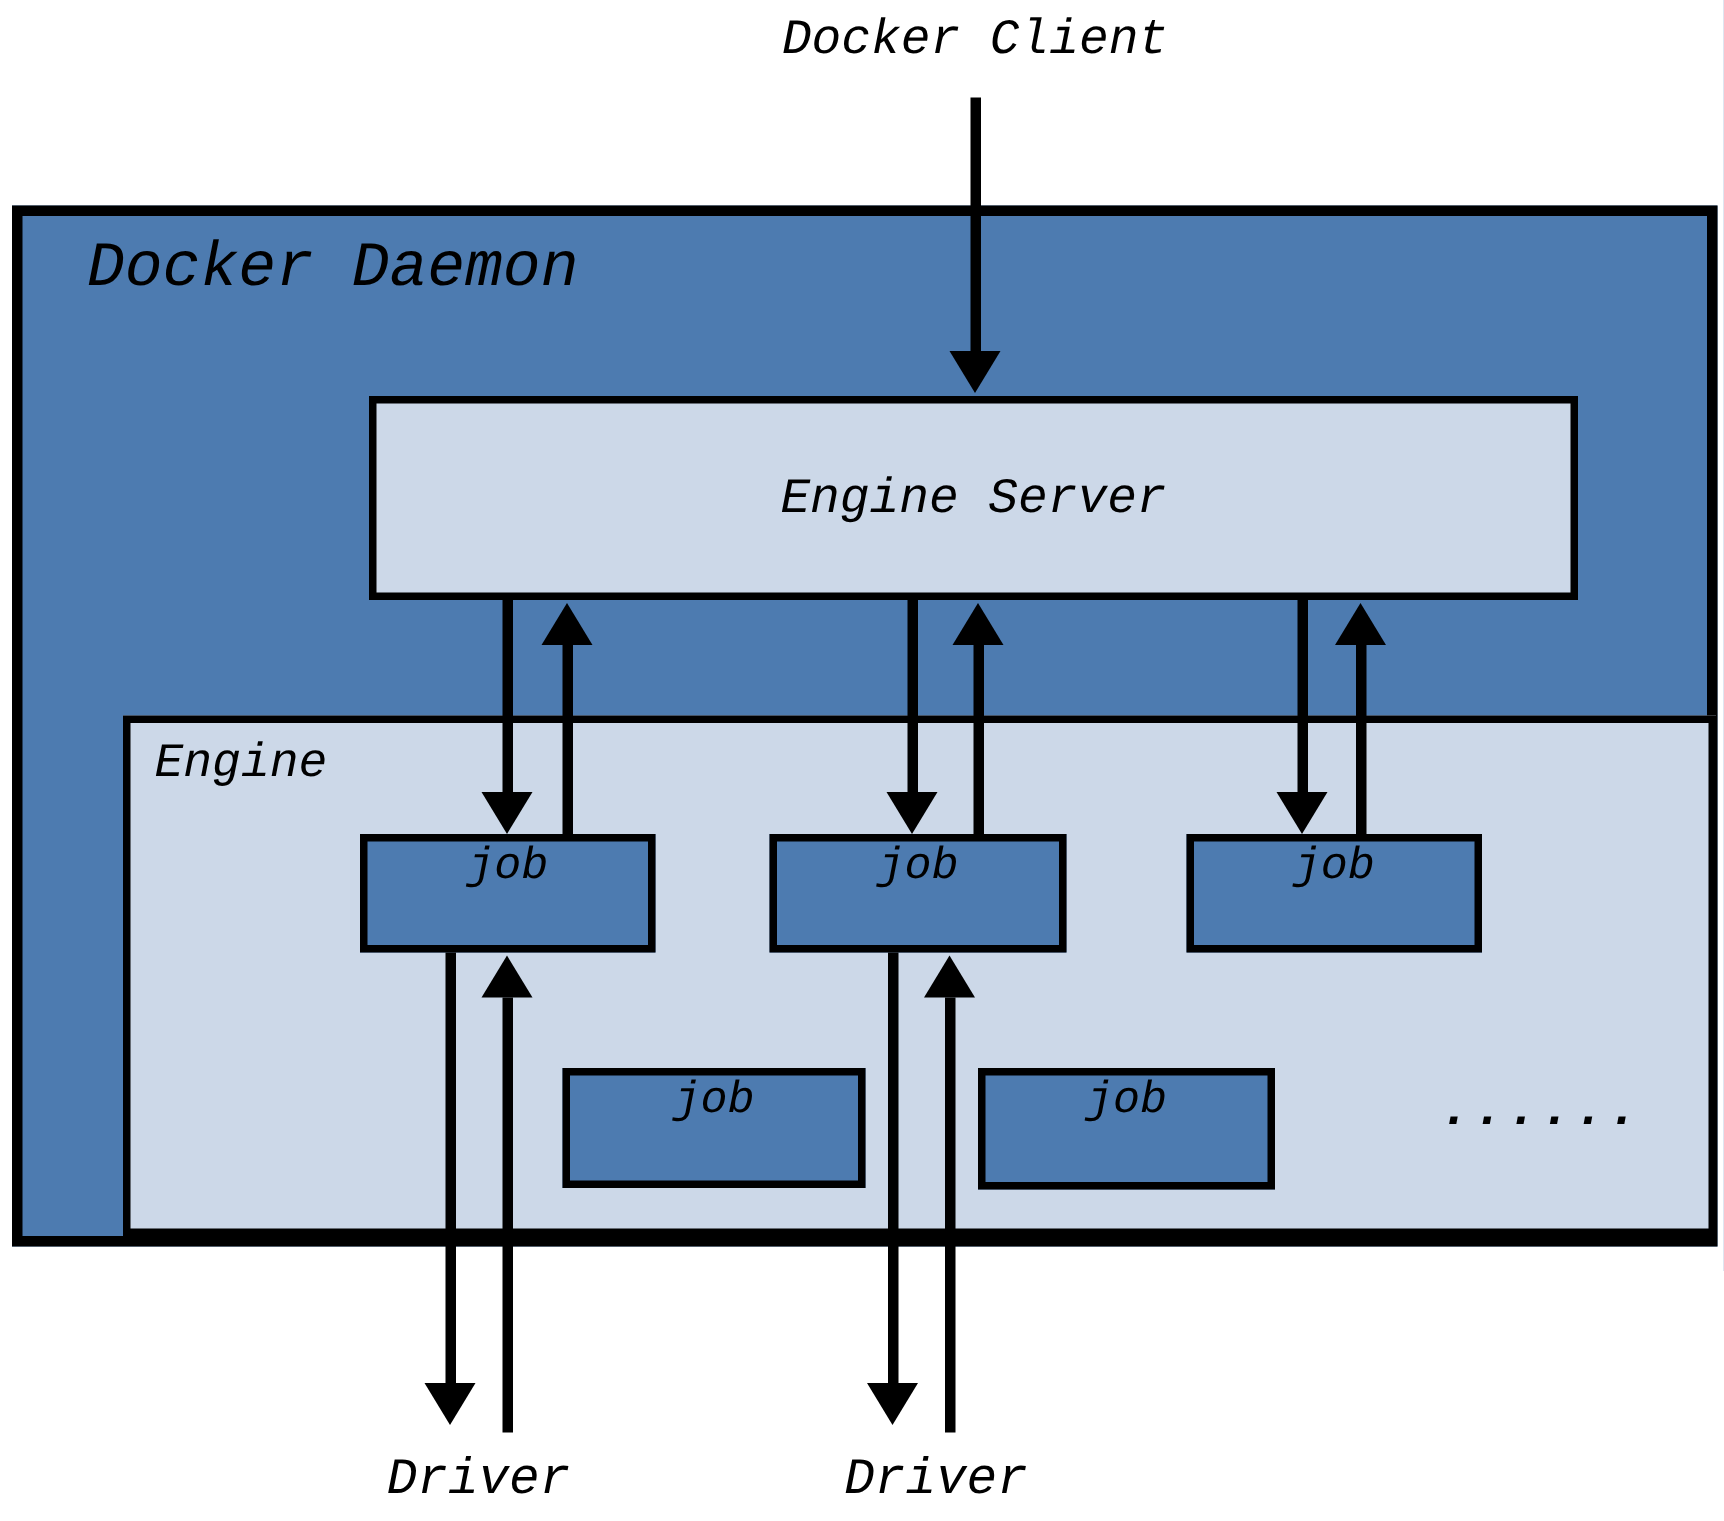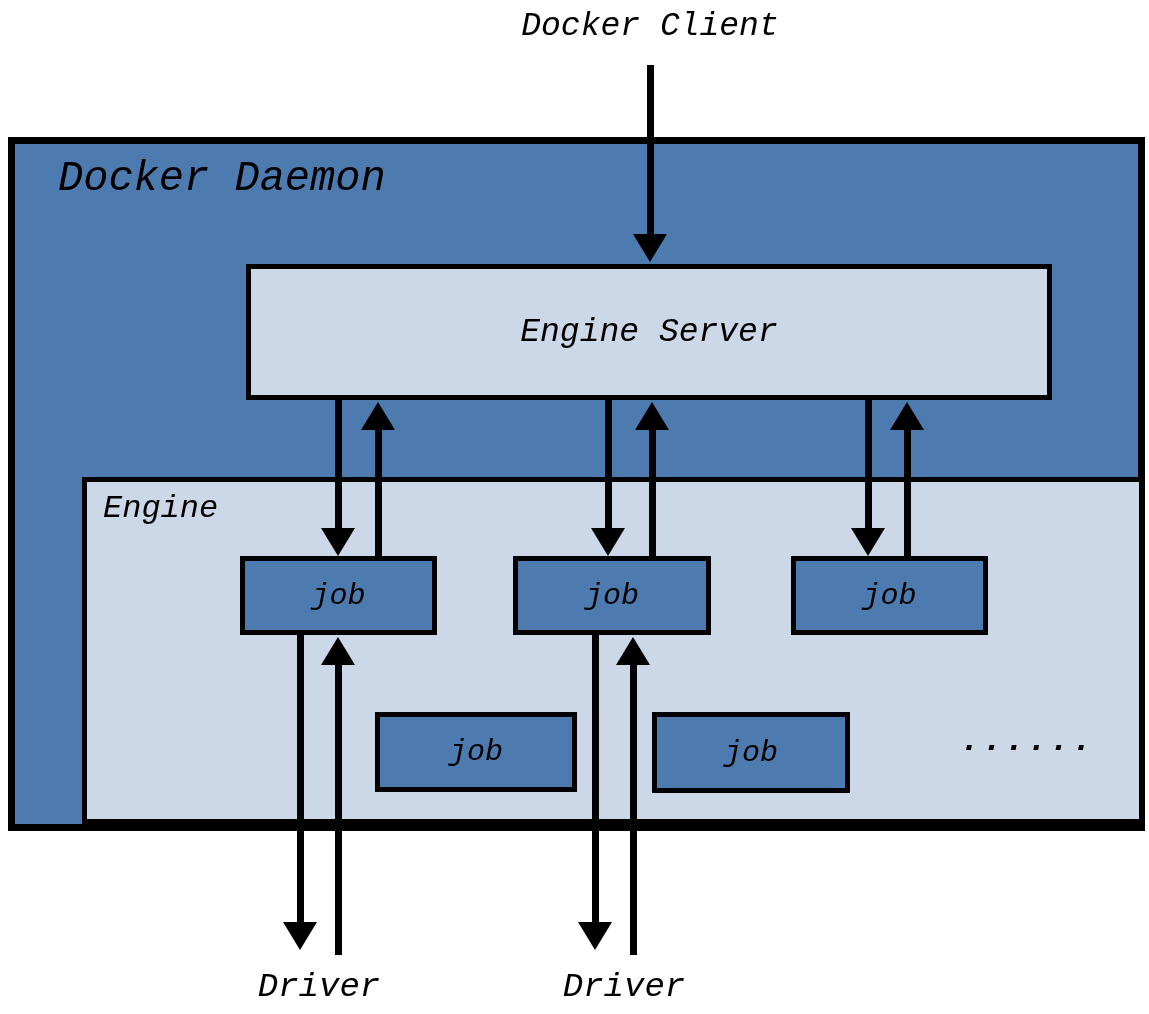--- a/index.html
+++ b/index.html
@@ -15,21 +15,21 @@
     background:var(--bg);
     font-family:"Liberation Mono","DejaVu Sans Mono",monospace;
     color:#000;
     overflow:hidden;
     font-style:italic;
   }
   .box{position:absolute;box-sizing:border-box;}
   .daemon{border:7px solid var(--line);background:var(--dark);z-index:1;}
   .panel-light{border:5px solid var(--line);background:var(--light);}
   .jobbox{border:5px solid var(--line);background:var(--dark);z-index:3;
-          display:flex;align-items:center;justify-content:center;
+          display:flex;justify-content:center;
           font-size:30px;}
   .lbl{position:absolute;z-index:4;white-space:nowrap;}
   .center-flex{display:flex;align-items:center;justify-content:center;}
   .vline{position:absolute;background:var(--line);z-index:5;}
   .head{position:absolute;width:0;height:0;z-index:5;}
   .head-down{border-left:17px solid transparent;border-right:17px solid transparent;border-top:28px solid var(--line);}
   .head-up{border-left:17px solid transparent;border-right:17px solid transparent;border-bottom:28px solid var(--line);}
   .dots{font-weight:bold;letter-spacing:2px;}
 </style>
 </head>

